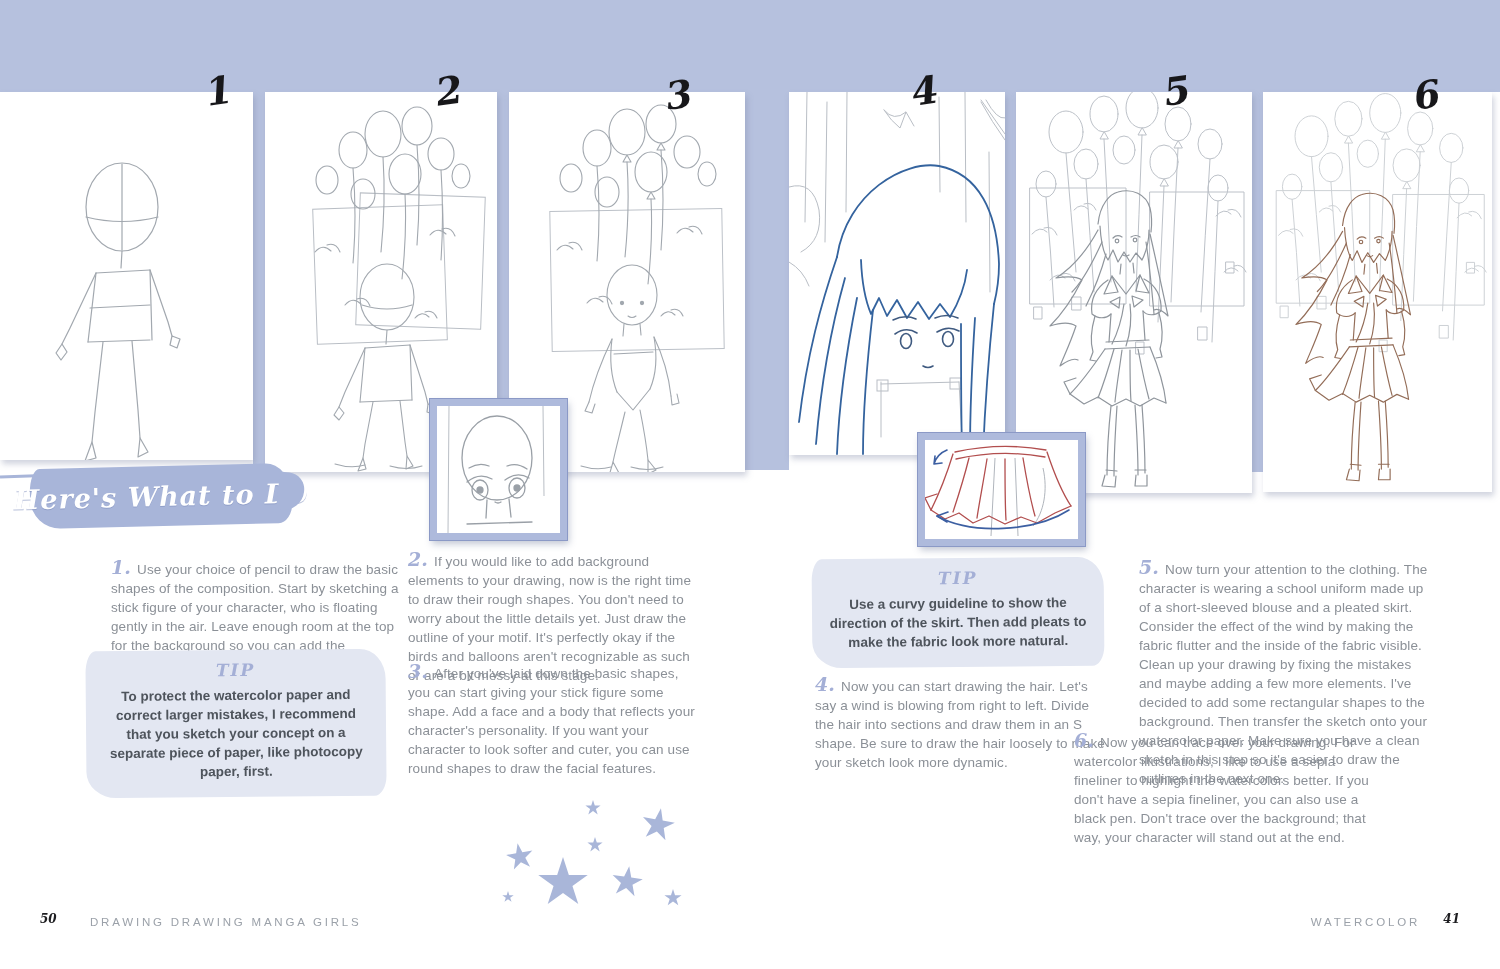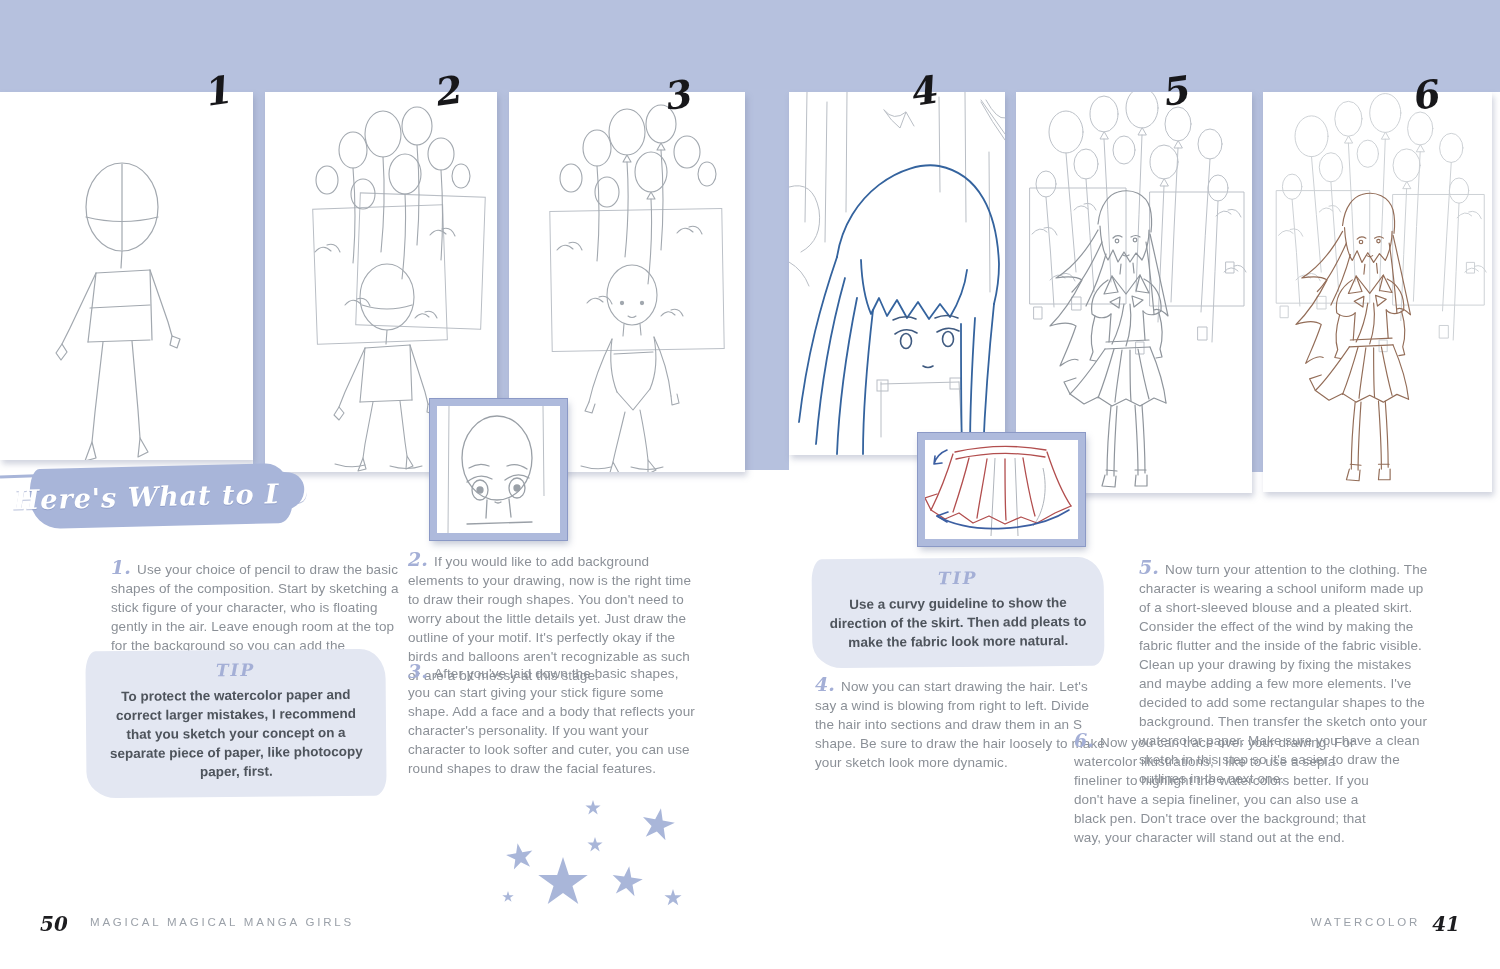--- a/index.html
+++ b/index.html
@@ -35,21 +35,21 @@
       color:#a4afd6;font-size:19px;margin-right:6px;line-height:1;}
   .tipbox{background:#e3e7f2;border-radius:10px 26px 12px 30px / 22px 30px 20px 26px;
       transform:rotate(-.5deg);padding:10px 16px 16px 16px;box-sizing:border-box;}
   .tipbox .tiplabel{display:block;text-align:center;font-family:"DejaVu Serif",serif;
       font-style:italic;font-weight:700;font-size:17px;color:#a4afd6;letter-spacing:2px;
       margin-bottom:6px;}
   .tipbox .tiptext{display:block;text-align:center;font-size:13.5px;line-height:19px;
       font-weight:700;color:#4e545c;}
   
   .folio{font-family:"DejaVu Serif",serif;font-style:italic;font-weight:700;
-      font-size:20px;color:#1d1d20;}
+      font-size:12px;color:#1d1d20;}
   .running{font-size:11.5px;letter-spacing:2.8px;color:#9ba1a9;}
 </style>
 </head>
 <body>
 
 <div class="abs band"></div>
 <div class="abs gap" style="left:253px;top:92px;width:12px;height:380px;"></div>
 <div class="abs gap" style="left:497px;top:92px;width:12px;height:380px;"></div>
 <div class="abs gap" style="left:745px;top:92px;width:44px;height:378px;"></div>
 <div class="abs gap" style="left:1005px;top:92px;width:11px;height:366px;"></div>
@@ -410,15 +410,15 @@
     <use href="#star" transform="translate(115,55) scale(8)"></use>
     <use href="#star" transform="translate(40,67) scale(14) rotate(-10)"></use>
     <use href="#star" transform="translate(83,93) scale(26)"></use>
     <use href="#star" transform="translate(147,92) scale(16) rotate(8)"></use>
     <use href="#star" transform="translate(28,107) scale(6)"></use>
     <use href="#star" transform="translate(193,108) scale(9)"></use>
   </g>
 </svg>
 
 <span class="abs folio" style="left:40px;top:912px;">50</span>
-<span class="abs running" style="left:90px;top:916px;">MAGICAL MAGICAL MANGA GIRLS</span>
+<span class="abs running" style="left:90px;top:916px;">DRAWING DRAWING MANGA GIRLS</span>
 <span class="abs running" style="right:80px;top:916px;">WATERCOLOR</span>
 <span class="abs folio" style="right:40px;top:912px;">41</span>
 
 </body></html>

